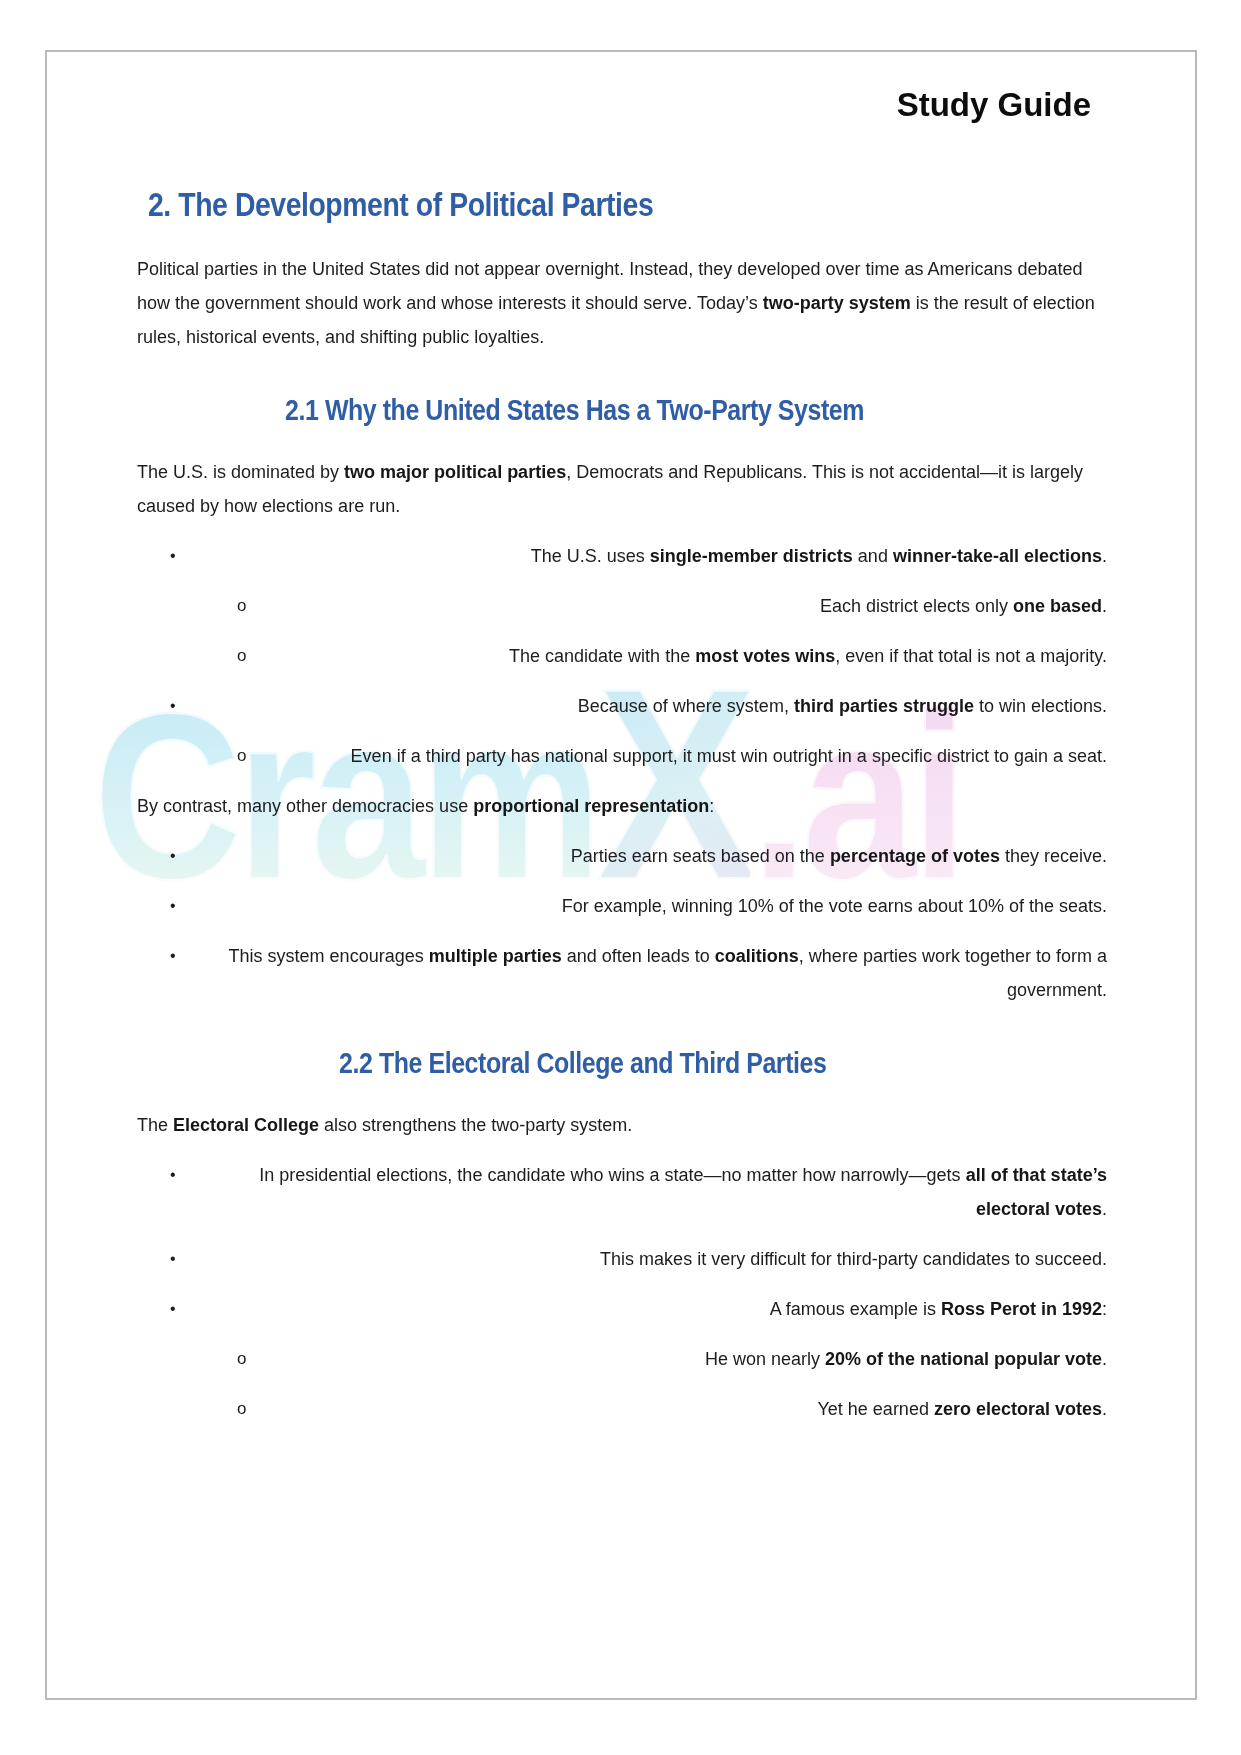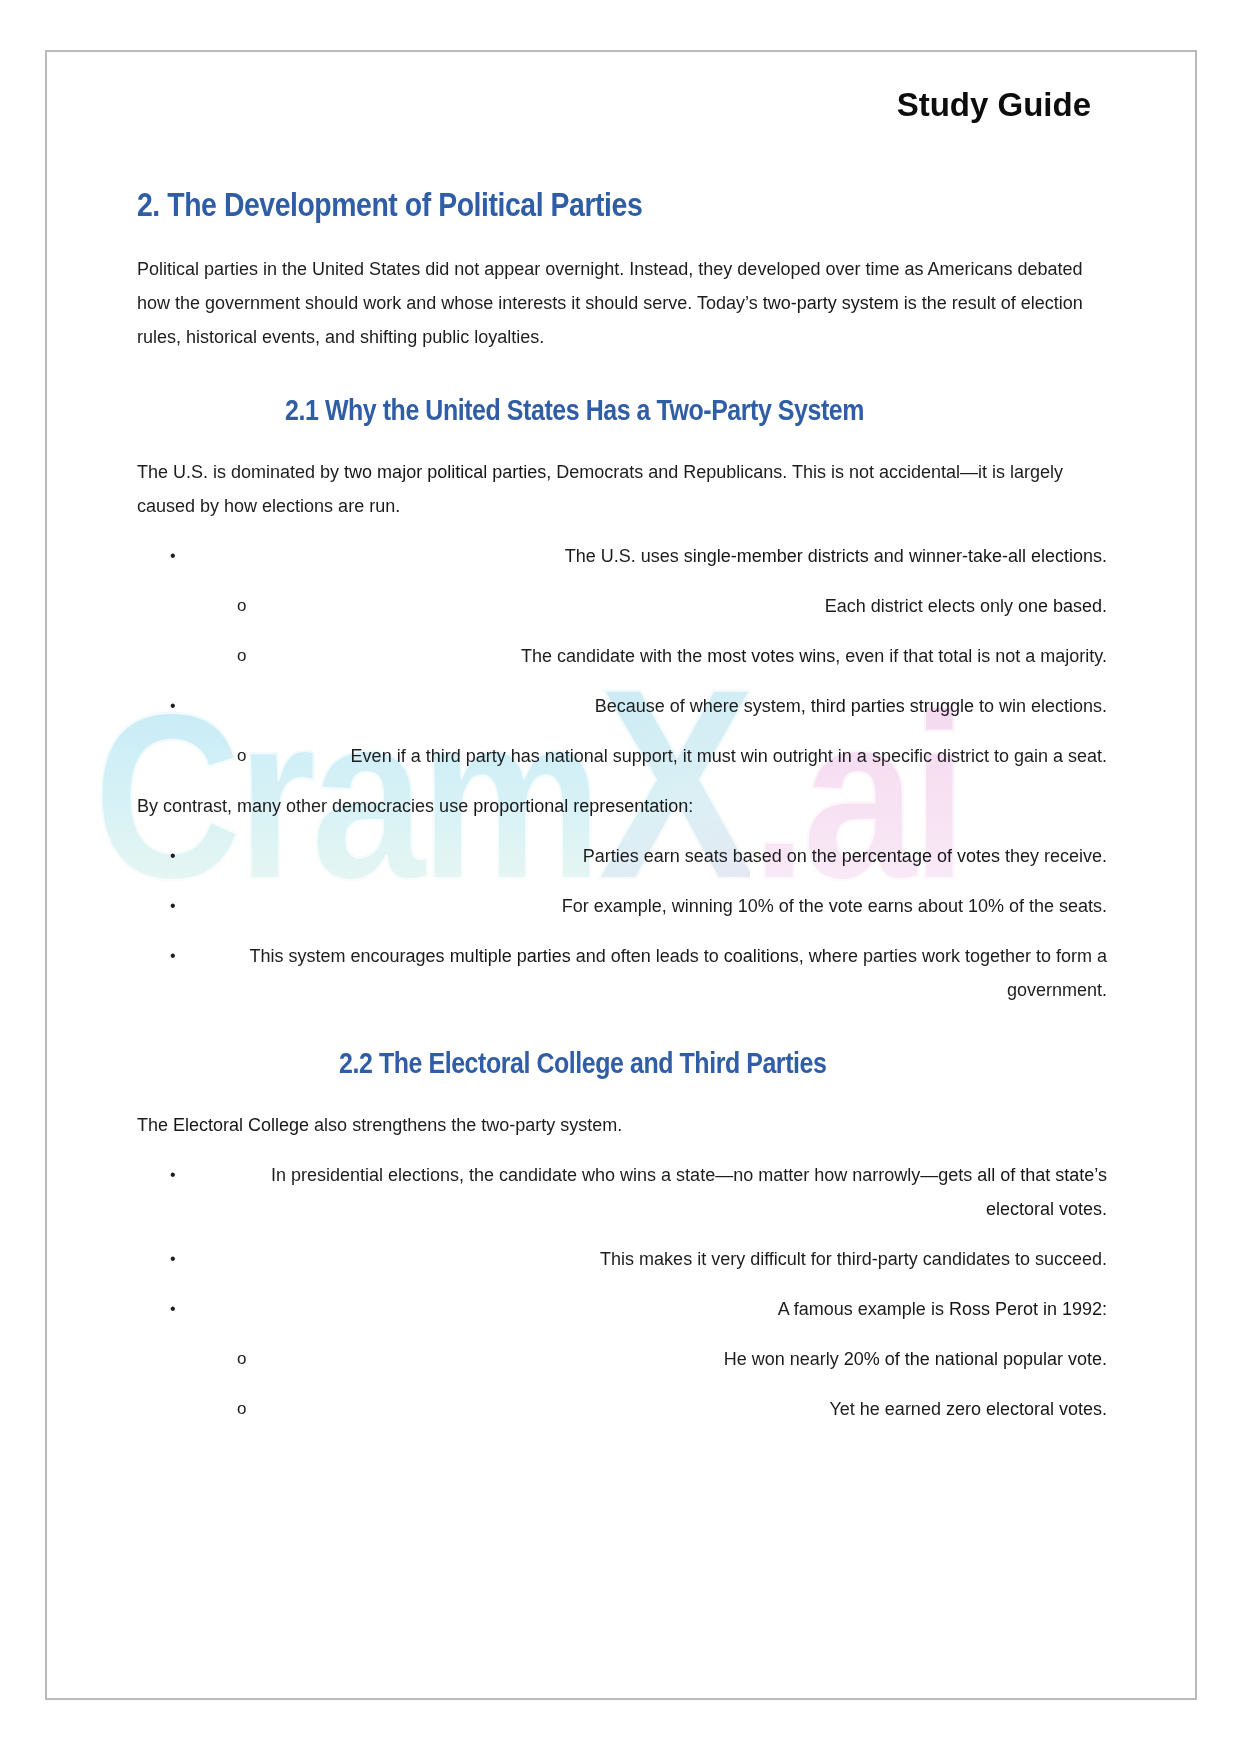--- a/index.html
+++ b/index.html
@@ -34,30 +34,30 @@
   
   .content { position:relative; z-index:1; }
 
   .doc-title {
     text-align:right;
     font-size:33px; font-weight:700; color:#0d0d0d;
     padding-right:16px; margin-top:4px;
   }
 
   h1, h2 { color:#2f5da6; font-weight:700; }
-  h1 { font-size:33px; margin:62px 0 28px 0; }
+  h1 { font-size:33px; margin:62px 0 28px 11px; }
   h2 { font-size:29px; margin:40px 0 28px 0;text-align:center; }
   .cond { display:inline-block; transform:scaleX(0.86); transform-origin:left center;
           letter-spacing:-0.5px; white-space:nowrap; }
 
   p, .li {
     font-size:18px; line-height:34px; color:#1d1d1f;
     margin-bottom:16px;
   }
-  p b, .li b { font-weight:400; color:#161618; }
+  p b, .li b { font-weight:700; color:#161618; }
 
   .li { display:flex; }
   .li .marker { flex:none; color:#1d1d1f; }
   .li.bullet .marker { margin-left:33px; width:35px; font-size:16px; }
   .li.sub    .marker { margin-left:100px; width:35px; font-size:17px; }
   .li .text { flex:1;text-align:right; }
 
   
   .logo {
     position:absolute; left:88px; bottom:14px;

